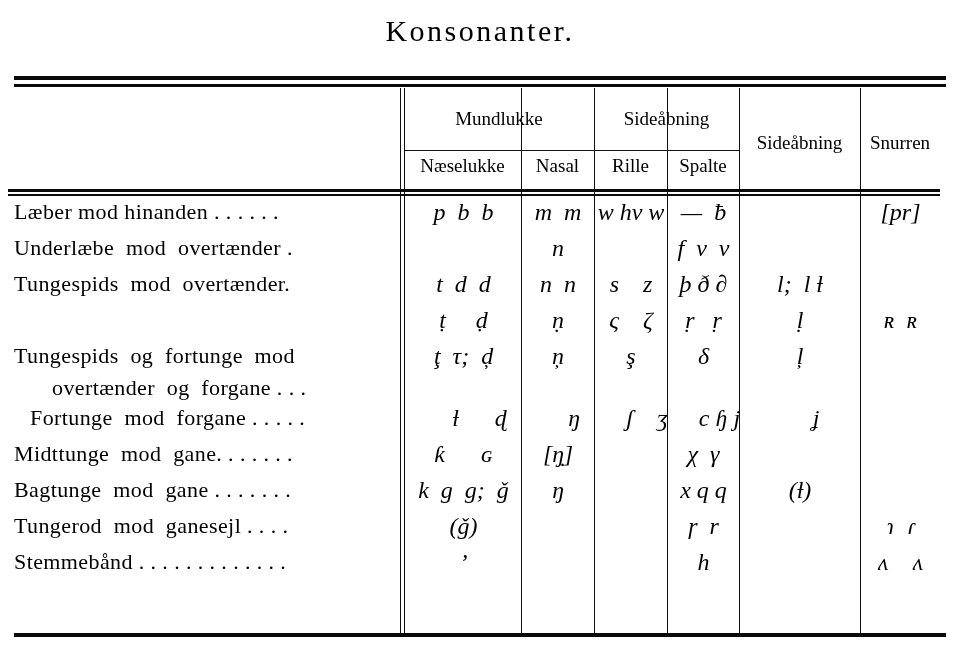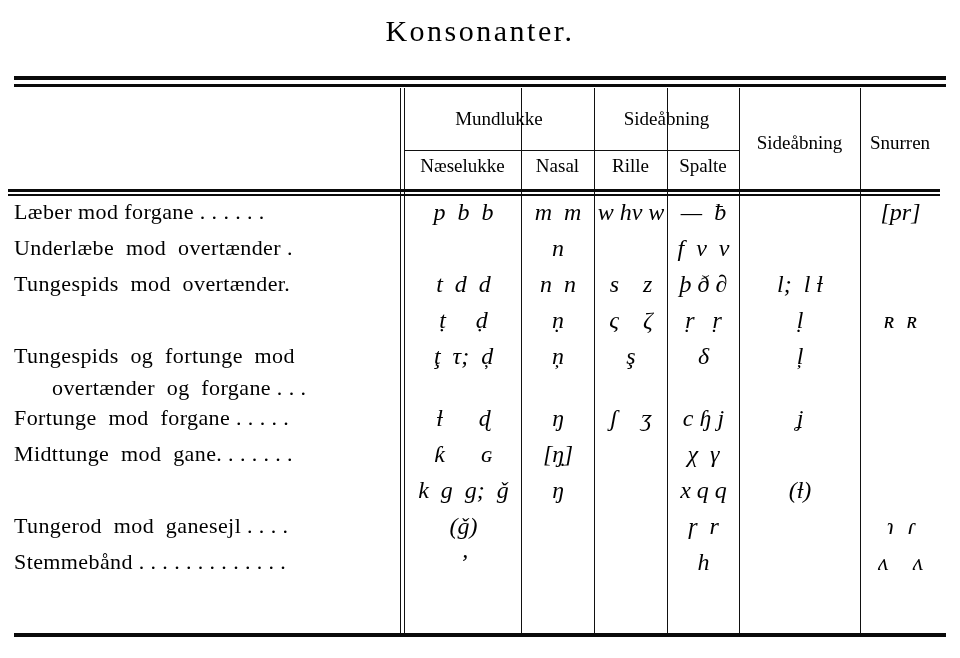--- a/index.html
+++ b/index.html
@@ -196,21 +196,21 @@
     <div class="hdr" id="hdr-rille">Rille</div>
     <div class="hdr" id="hdr-spalte">Spalte</div>
     <div class="hdr" id="hdr-sideabning">Sideåbning</div>
     <div class="hdr" id="hdr-snurren">Snurren</div>
 
     <div id="h-header-bottom"></div>
     <div id="h-header-bottom2"></div>
 
     <div id="body">
         <div class="row" style="top: 0px;">
-          <div class="label">Læber mod forgane . . . . . .</div>
+          <div class="label">Læber mod hinanden . . . . . .</div>
           <div class="cell it c-naes">p  b  b</div>
           <div class="cell it c-nasal">m  m</div>
           <div class="cell it c-rille">w hv w</div>
           <div class="cell it c-spalte">—  ƀ</div>
           <div class="cell it c-side"></div>
           <div class="cell it c-snurr">[pr]</div>
         </div>
         <div class="row" style="top: 36px;">
           <div class="label">Underlæbe  mod  overtænder .</div>
           <div class="cell it c-naes"></div>
@@ -239,39 +239,40 @@
         </div>
         <div class="row tall" style="top: 144px;">
           <div class="label">Tungespids  og  fortunge  mod<span class="l2">overtænder  og  forgane . . .</span></div>
           <div class="cell it c-naes">ţ  τ;  ḑ</div>
           <div class="cell it c-nasal">ņ</div>
           <div class="cell it c-rille">ş</div>
           <div class="cell it c-spalte">δ</div>
           <div class="cell it c-side">ļ</div>
           <div class="cell it c-snurr"></div>
         </div>
-        <div class="row" style="top: 206px;">
+        <div class="row" style="top: 206px; margin-left: 16px;">
           <div class="label">Fortunge  mod  forgane . . . . .</div>
           <div class="cell it c-naes">ƚ      ɖ</div>
           <div class="cell it c-nasal">ŋ</div>
           <div class="cell it c-rille">ʃ    ʒ</div>
           <div class="cell it c-spalte">c ɧ j</div>
           <div class="cell it c-side">ʝ</div>
           <div class="cell it c-snurr"></div>
         </div>
         <div class="row" style="top: 242px;">
           <div class="label">Midttunge  mod  gane. . . . . . .</div>
           <div class="cell it c-naes">ƙ      ɢ</div>
           <div class="cell it c-nasal">[ŋ̣]</div>
           <div class="cell it c-rille"></div>
           <div class="cell it c-spalte">χ  γ</div>
           <div class="cell it c-side"></div>
           <div class="cell it c-snurr"></div>
         </div>
         <div class="row" style="top: 278px;">
+          <div class="label">Bagtunge  mod  gane . . . . . . .</div>
           <div class="cell it c-naes">k  g  g;  ǧ</div>
           <div class="cell it c-nasal">ŋ</div>
           <div class="cell it c-rille"></div>
           <div class="cell it c-spalte">x q q</div>
           <div class="cell it c-side">(ƚ)</div>
           <div class="cell it c-snurr"></div>
         </div>
         <div class="row" style="top: 314px;">
           <div class="label">Tungerod  mod  ganesejl . . . .</div>
           <div class="cell it c-naes">(ǧ)</div>

